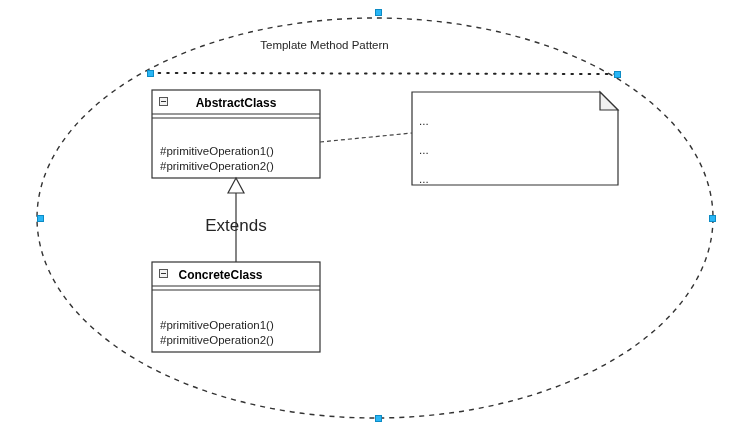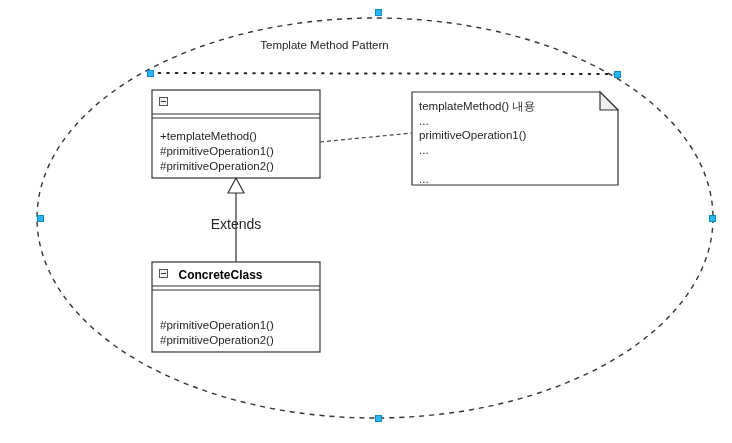--- a/index.html
+++ b/index.html
@@ -54,21 +54,21 @@
     line-height: 15px;
   }
 
   .note-line {
     font-size: 11.5px;
     color: #1f1f1f;
     line-height: 17px;
   }
 
   .edge-label {
-    font-size: 14px;
+    font-size: 17px;
     color: #262626;
     text-align: center;
   }
 
   
   .collapse-icon {
     position: absolute;
     width: 9px;
     height: 9px;
     border: 1px solid #555555;
@@ -119,34 +119,32 @@
 
     <path d="M412,92 L600,92 L618,110 L618,185 L412,185 Z" fill="#ffffff" stroke="#333333" stroke-width="1.2" stroke-linejoin="miter"></path>
     <path d="M600,92 L618,110 L600,110 Z" fill="#f0f0f0" stroke="#333333" stroke-width="1.2" stroke-linejoin="miter"></path>
 
     <line x1="320" y1="142" x2="412" y2="133" stroke="#444444" stroke-width="1.2" stroke-dasharray="4 3"></line>
   </svg>
 
   <div class="txt pattern-title">Template Method Pattern</div>
 
   <div class="collapse-icon" style="left:159px; top:97px;"></div>
-  <div class="txt member-line" style="left:160px; top:129px;">+templateMethod()</div>
+  <div class="txt class-title" style="left:152px; top:96px; width:168px;">AbstractClass</div>
   <div class="txt member-line" style="left:160px; top:144px;">#primitiveOperation1()</div>
   <div class="txt member-line" style="left:160px; top:159px;">#primitiveOperation2()</div>
 
   <div class="txt edge-label" style="left:186px; top:216px; width:100px;">Extends</div>
 
   <div class="collapse-icon" style="left:159px; top:269px;"></div>
   <div class="txt class-title" style="left:152px; top:268px; width:137px;">ConcreteClass</div>
   <div class="txt member-line" style="left:160px; top:318px;">#primitiveOperation1()</div>
   <div class="txt member-line" style="left:160px; top:333px;">#primitiveOperation2()</div>
 
-  <div class="txt note-line" style="left:419px; top:98px;">templateMethod() 내용</div>
   <div class="txt note-line" style="left:419px; top:113px;">...</div>
-  <div class="txt note-line" style="left:419px; top:127px;">primitiveOperation1()</div>
   <div class="txt note-line" style="left:419px; top:142px;">...</div>
   <div class="txt note-line" style="left:419px; top:171px;">...</div>
 
   <div class="handle" style="left:375px; top:9px;"></div>
   <div class="handle" style="left:37px; top:215px;"></div>
   <div class="handle" style="left:709px; top:215px;"></div>
   <div class="handle" style="left:375px; top:415px;"></div>
 
   <div class="handle" style="left:147px; top:70px;"></div>
   <div class="handle" style="left:614px; top:71px;"></div>

